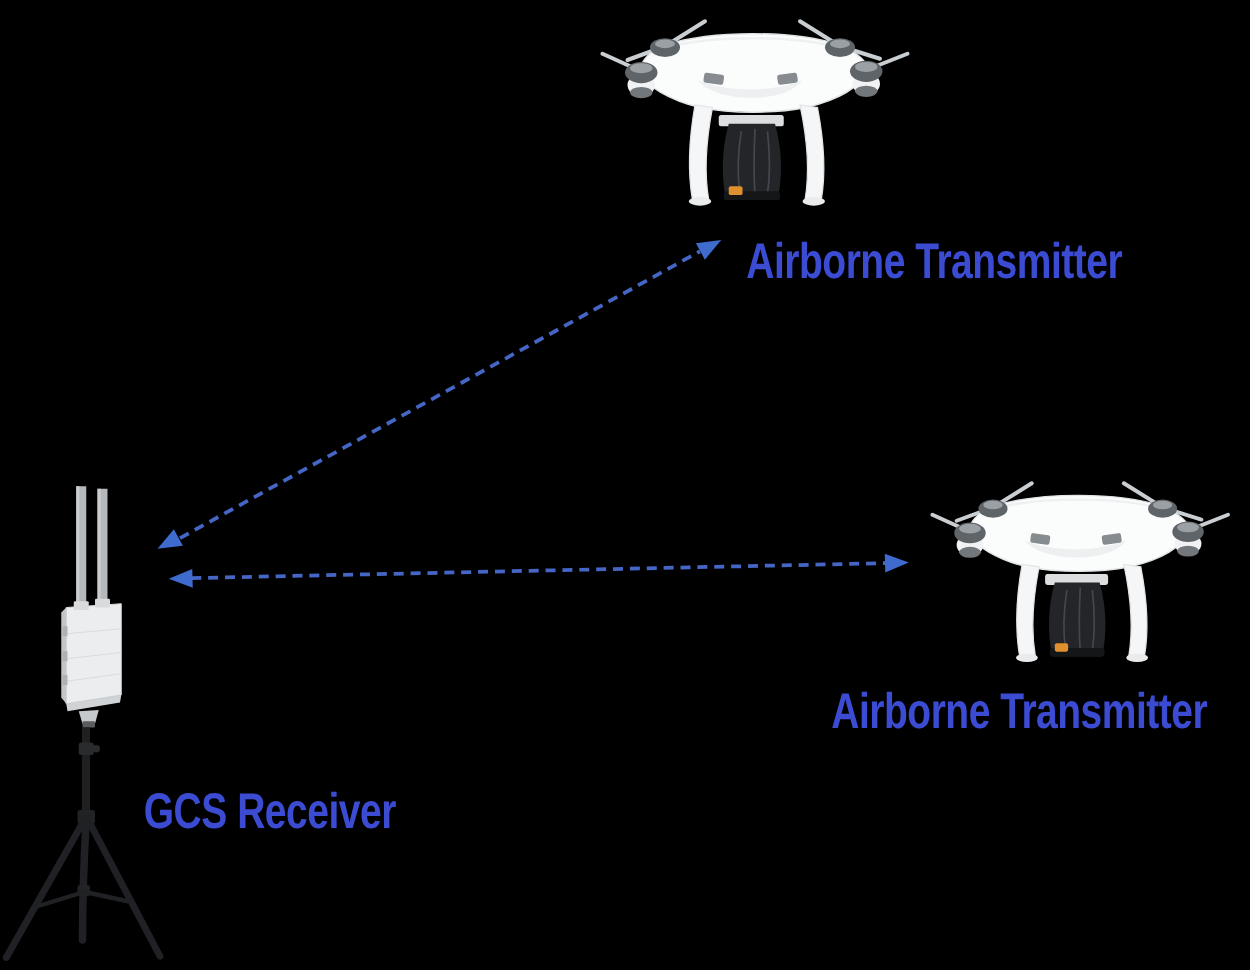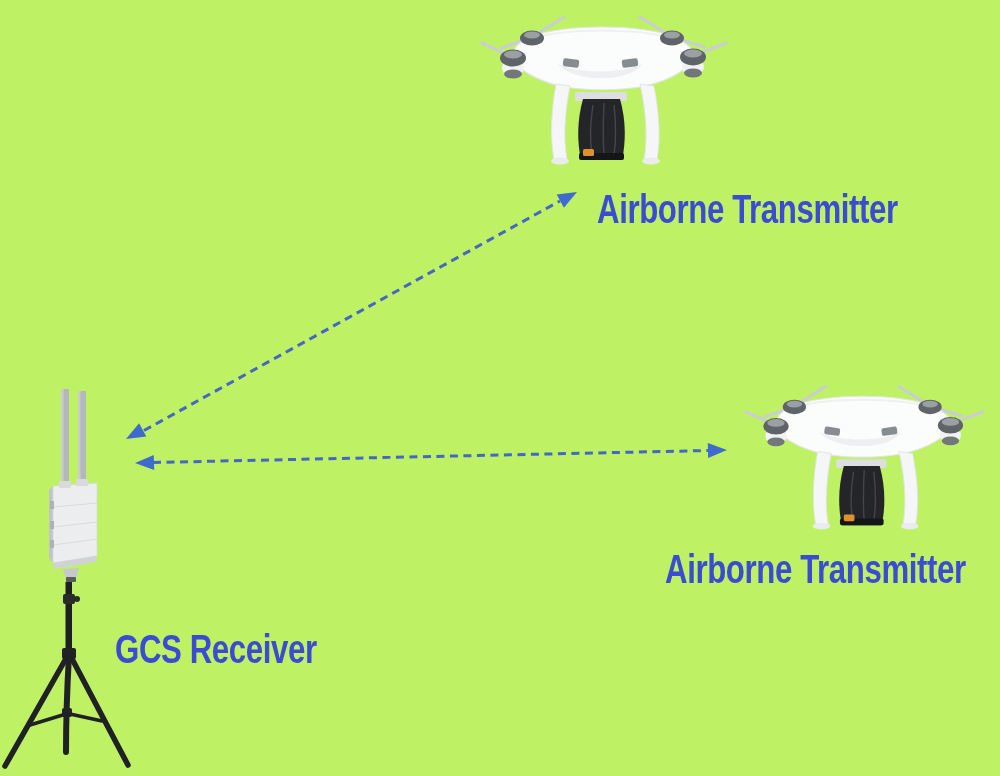--- a/index.html
+++ b/index.html
@@ -1,20 +1,20 @@
 <!DOCTYPE html>
 <html><head>
 <meta charset="utf-8">
 <style>
   html, body { margin: 0; padding: 0; background: #ffffff; }
   .canvas {
     position: relative;
     width: 1000px;
     height: 776px;
-    background: #bef264;
+    background: #000000;
     overflow: hidden;
     font-family: "Liberation Sans", sans-serif;
   }
   .links-layer {
     position: absolute;
     left: 0; top: 0;
     width: 1000px; height: 776px;
   }
   .node-icon { position: absolute; }
   .drone-1 { left: 480px; top: 2px;  width: 260px; height: 166px; }

